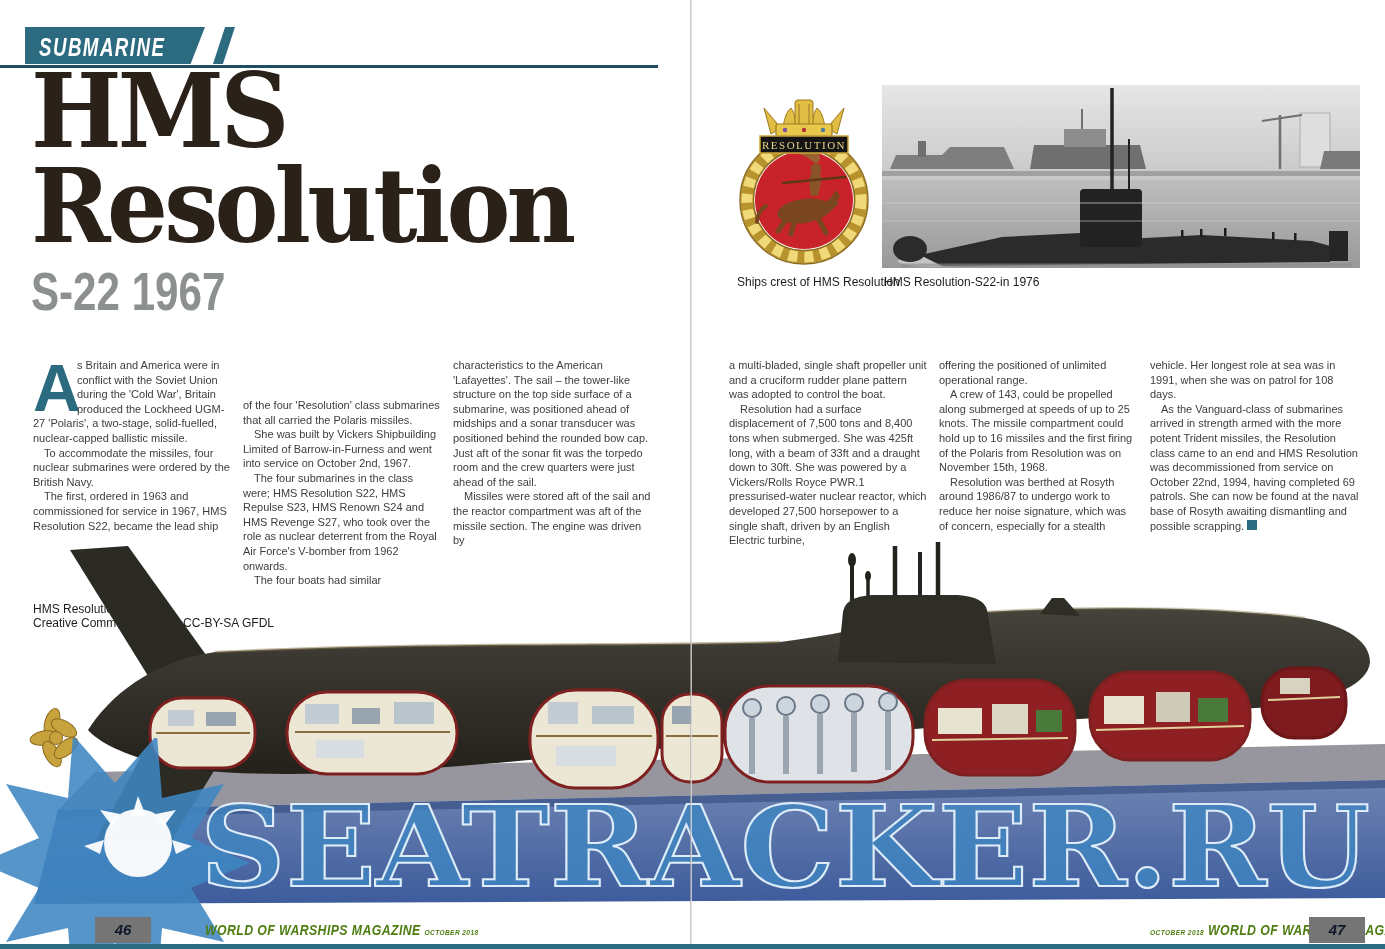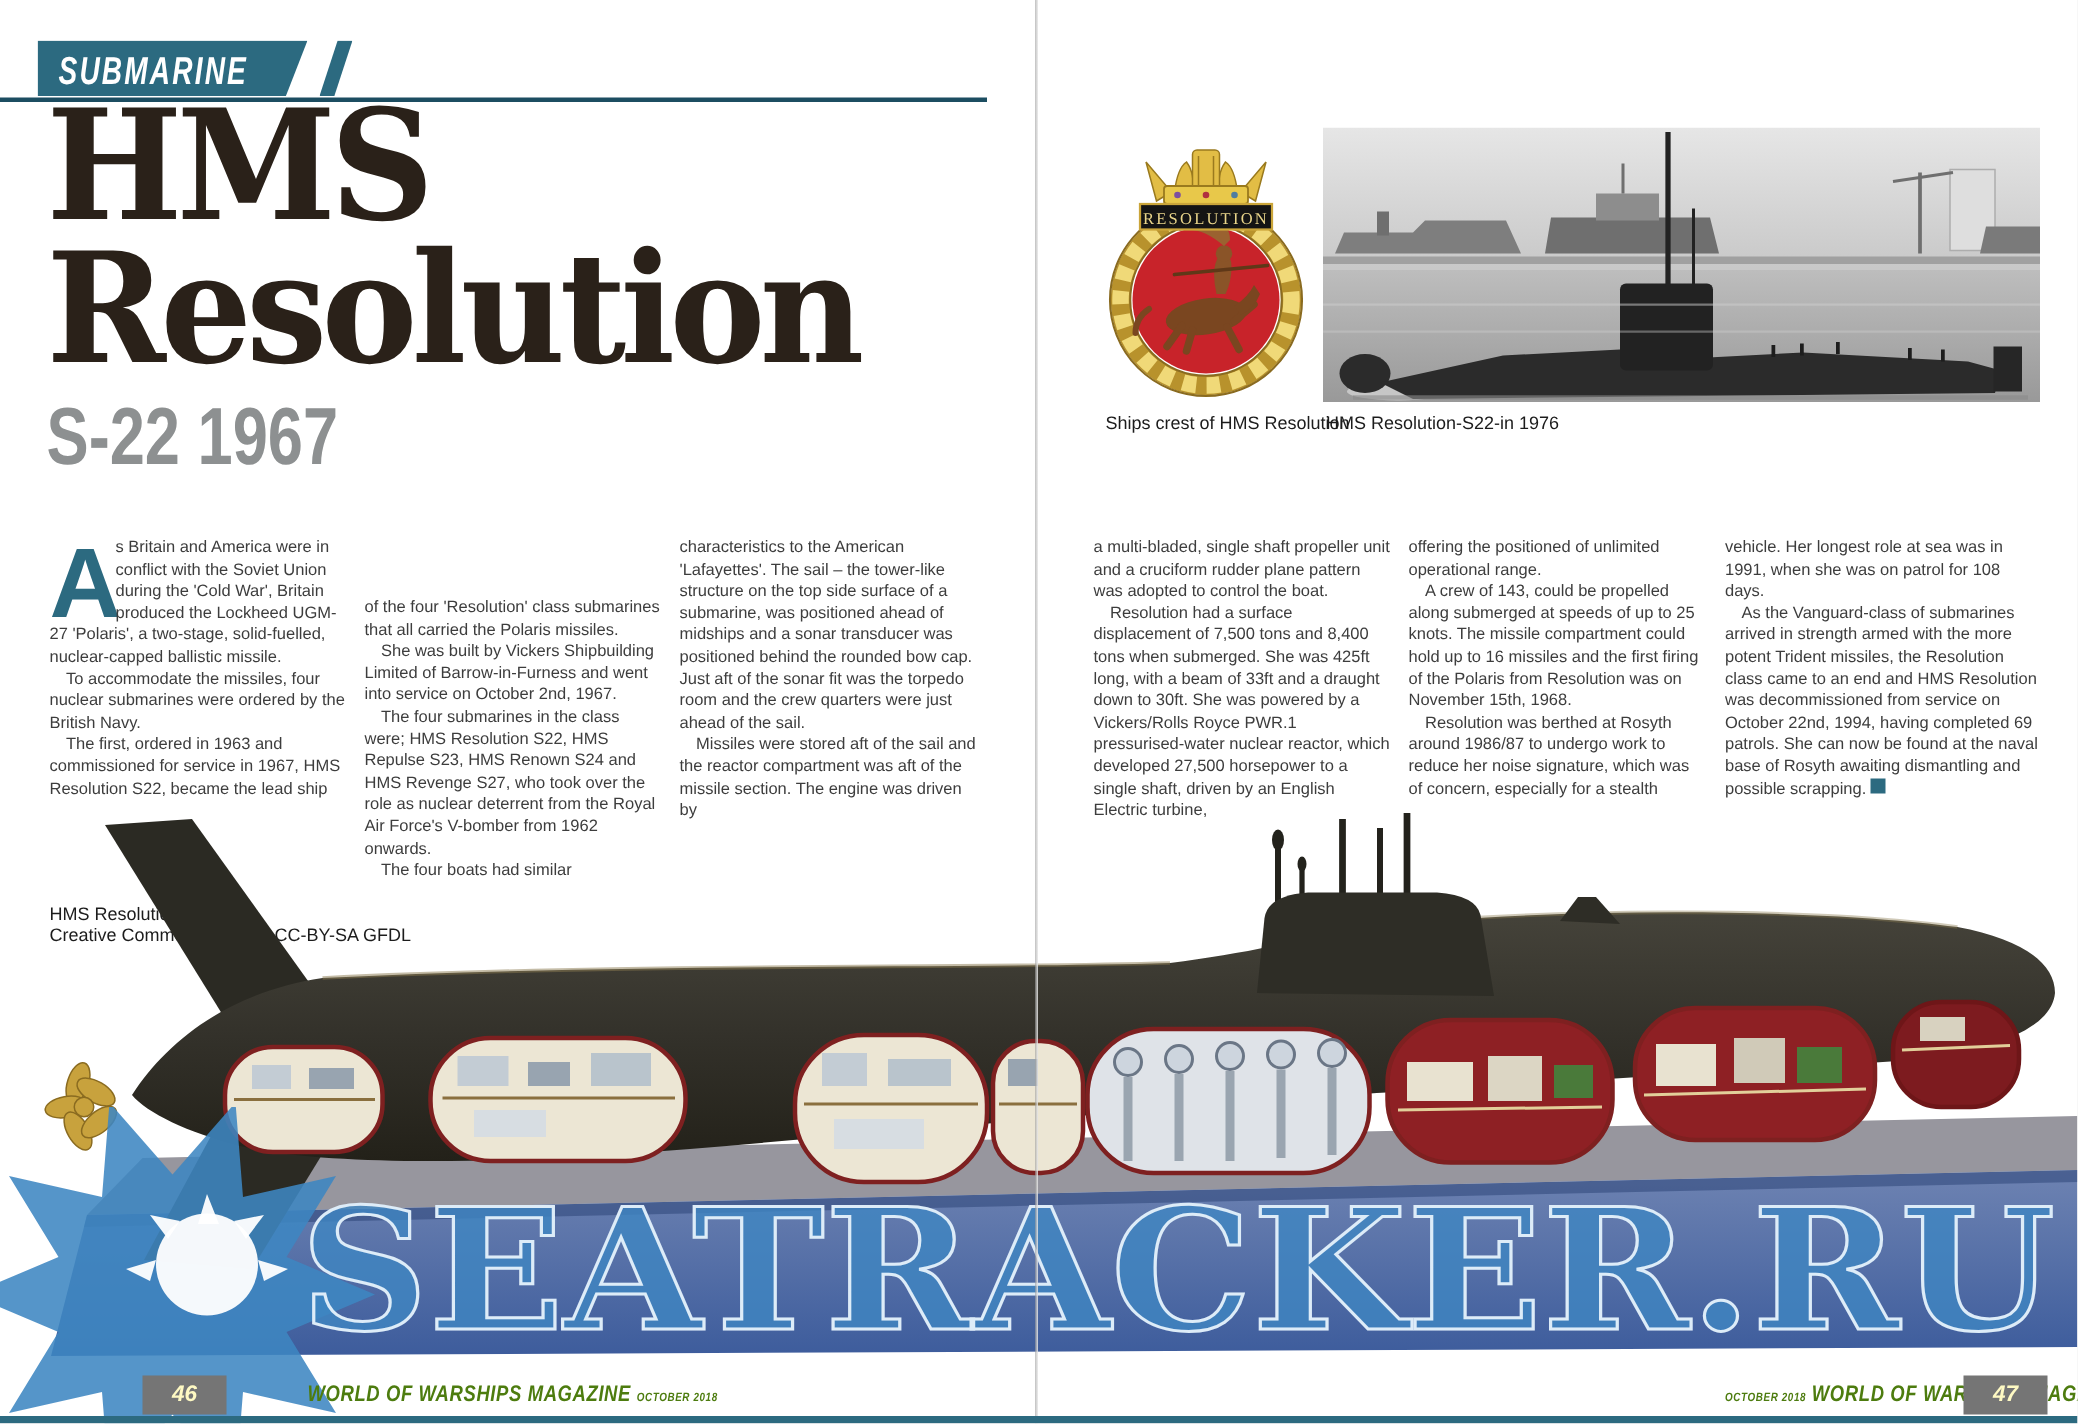--- a/index.html
+++ b/index.html
@@ -41,21 +41,21 @@
   
   #crest-svg{position:absolute;left:731px;top:84px;}
   #photo-svg{position:absolute;left:882px;top:85px;}
   #model-svg{position:absolute;left:0px;top:540px;}
   #watermark-svg{position:absolute;left:0px;top:738px;}
   
   .fold-line{position:absolute;left:690px;top:0;width:2px;height:949px;
     background:linear-gradient(to right,rgba(140,140,140,.55),rgba(235,235,235,.9));}
   
   .page-num-box{position:absolute;top:917px;width:56px;height:26px;background:#757575;
-    color:#fef9c3;font-weight:bold;font-style:italic;font-size:15px;text-align:center;line-height:26px;}
+    color:#0f172a;font-weight:bold;font-style:italic;font-size:15px;text-align:center;line-height:26px;}
   #page-num-left{left:95px;} #page-num-right{left:1309px;}
   .footer-text{position:absolute;top:921px;color:#4d7c0f;font-weight:bold;font-style:italic;white-space:nowrap;}
   #footer-left{left:205px;}
   #footer-right{left:1090px;width:205px;text-align:right;}
   .footer-mag{font-size:15px;letter-spacing:.5px;display:inline-block;transform:scaleX(.82);transform-origin:left;}
   #footer-right .footer-mag{transform-origin:right;}
   .footer-date{font-size:8px;letter-spacing:.5px;}
   .bottom-bar{position:absolute;left:0;top:944px;width:1385px;height:5px;background:#2c6a80;}
 </style>
 </head>

